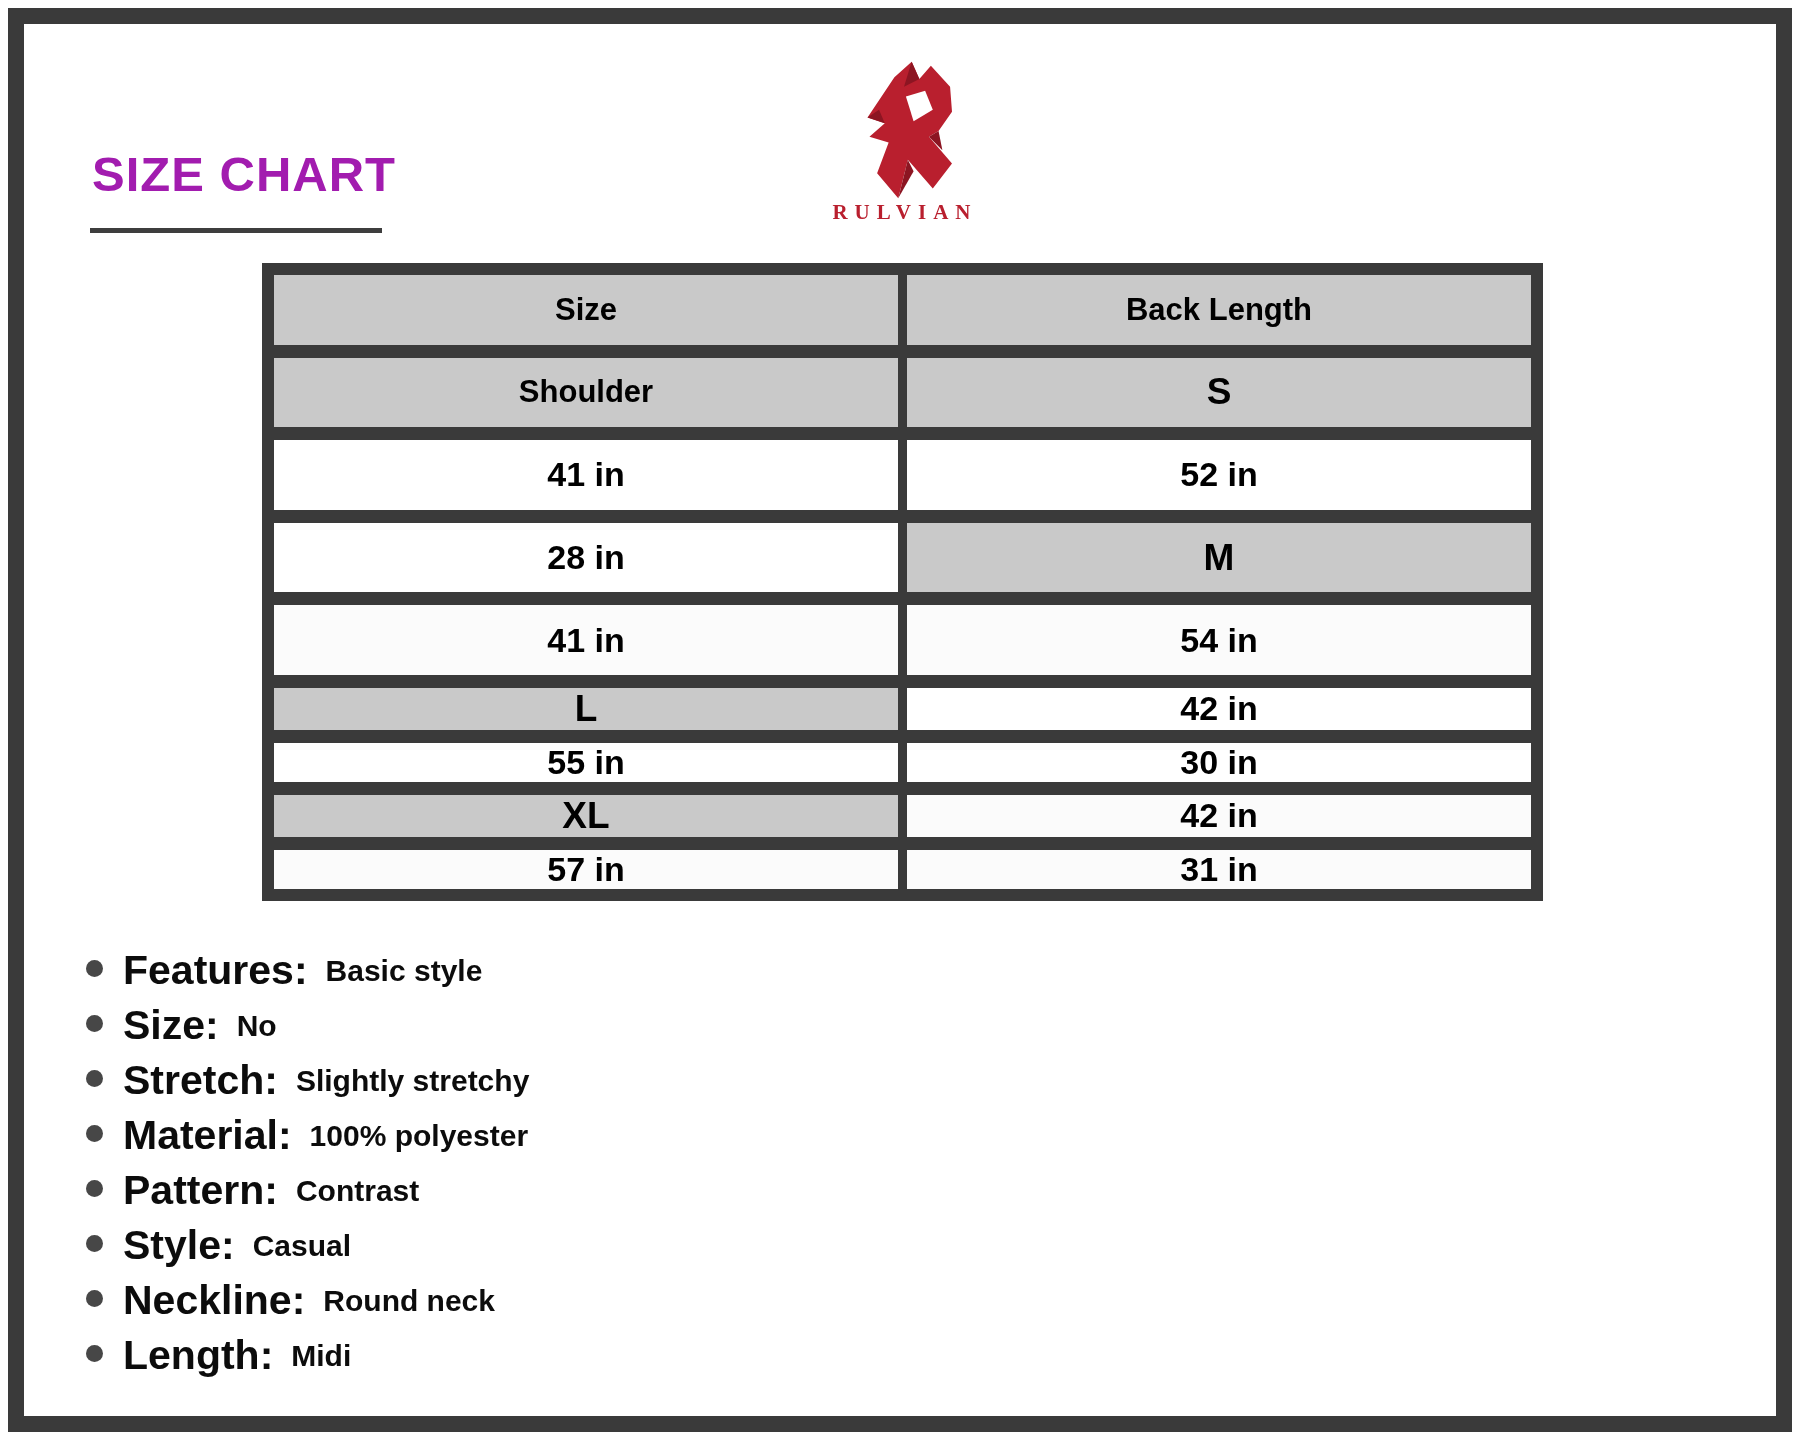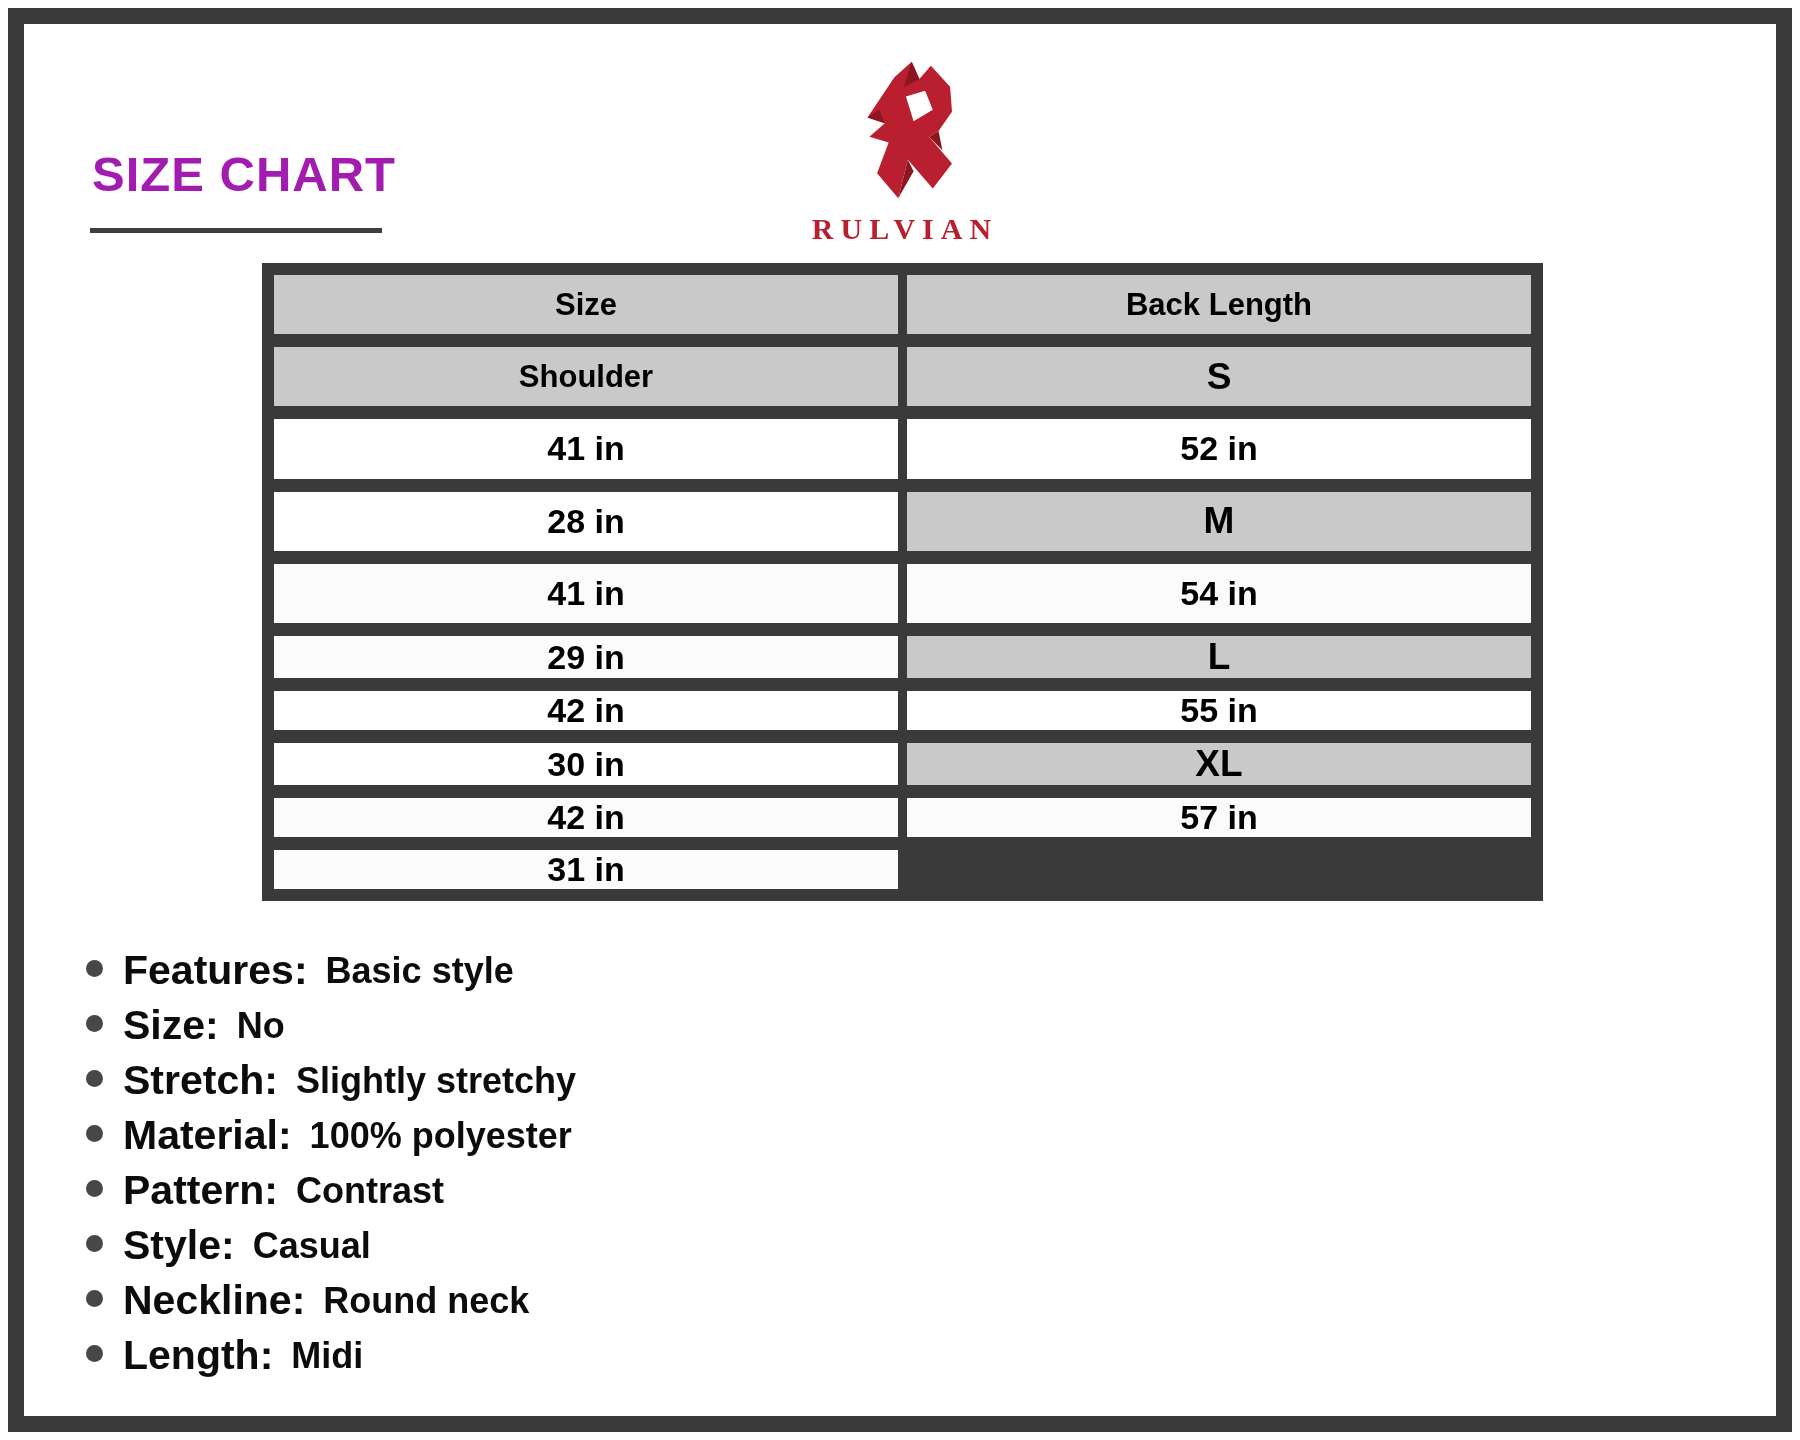--- a/index.html
+++ b/index.html
@@ -47,26 +47,26 @@
   .logo-mark {
     position: absolute;
     left: 843px;
     top: 58px;
     width: 122px;
     height: 144px;
   }
   .brand-name {
     position: absolute;
     left: 745px;
-    top: 212px;
+    top: 200px;
     width: 320px;
     text-align: center;
     font-family: "Liberation Serif", serif;
     font-weight: bold;
-    font-size: 30px;
+    font-size: 21px;
     letter-spacing: 7px;
     color: #b91f2e;
     white-space: nowrap;
   }
 
   
   .size-table {
     position: absolute;
     left: 262px;
     top: 263px;
@@ -129,21 +129,21 @@
     align-self: flex-start;
     margin-top: 12px;
   }
   .detail-label {
     font-size: 41px;
     font-weight: bold;
     color: #0c0c0c;
     white-space: nowrap;
   }
   .detail-value {
-    font-size: 36px;
+    font-size: 30px;
     font-weight: bold;
     color: #0c0c0c;
     margin-left: 18px;
     white-space: nowrap;
   }
 </style>
 </head>
 <body>
 
 <div class="page">
@@ -170,21 +170,20 @@
     <div class="cell th">Shoulder</div>
 
     <div class="cell size-cell">S</div>
     <div class="cell val">41 in</div>
     <div class="cell val">52 in</div>
     <div class="cell val">28 in</div>
 
     <div class="cell size-cell">M</div>
     <div class="cell val alt">41 in</div>
     <div class="cell val alt">54 in</div>
-    <div class="cell val alt">29 in</div>
 
     <div class="cell size-cell">L</div>
     <div class="cell val">42 in</div>
     <div class="cell val">55 in</div>
     <div class="cell val">30 in</div>
 
     <div class="cell size-cell">XL</div>
     <div class="cell val alt">42 in</div>
     <div class="cell val alt">57 in</div>
     <div class="cell val alt">31 in</div>

